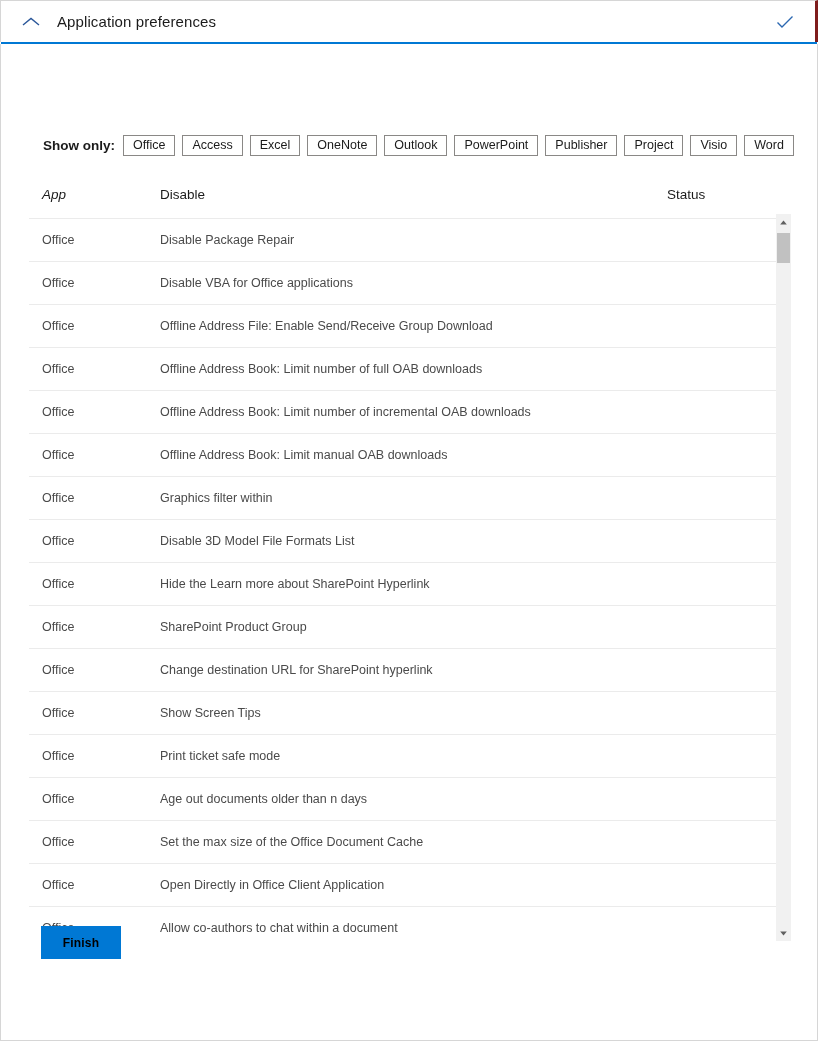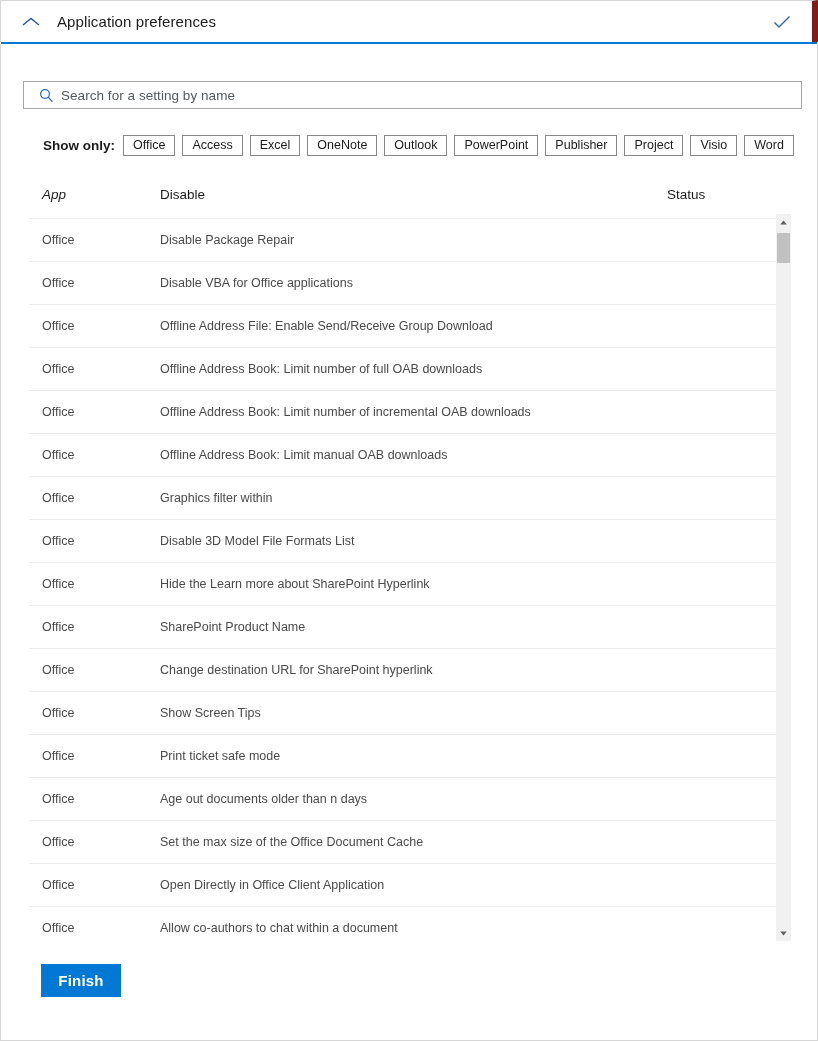--- a/index.html
+++ b/index.html
@@ -20,21 +20,21 @@
 
   
   .header {
     position: absolute;
     left: 0;
     top: 0;
     width: 818px;
     height: 42px;
     background: #ffffff;
     border-left: 1px solid #d6d6d6;
-    border-right: 6px solid #7f1d1d;
+    border-right: 3px solid #7f1d1d;
     border-top: 1px solid #d6d6d6;
     display: flex;
     align-items: center;
   }
   .header-chevron {
     width: 28px;
     height: 28px;
     margin-left: 16px;
     display: flex;
     align-items: center;
@@ -207,26 +207,26 @@
     width: 13px;
     height: 30px;
     background: #c1c1c1;
     cursor: pointer;
   }
 
   
   .finish-btn {
     position: absolute;
     left: 40px;
-    top: 920px;
+    top: 882px;
     width: 80px;
     height: 33px;
     background: #0078d4;
-    color: #ffffff;
-    font-size: 15px;
+    color: #000000;
+    font-size: 12px;
     font-weight: bold;
     font-family: "Liberation Sans", sans-serif;
     border: none;
     cursor: pointer;
     letter-spacing: 0.2px;
   }
 </style>
 </head>
 <body>
 
@@ -242,29 +242,20 @@
     <div class="header-check">
       <svg width="18" height="14" viewBox="0 0 18 14">
         <polyline points="1.5,7.5 6,12 16.5,1.5" fill="none" stroke="#2b67b1" stroke-width="1.4"></polyline>
       </svg>
     </div>
   </div>
   <div class="header-rule"></div>
 
   <div class="panel">
 
-    <div class="search-box">
-      <span class="search-icon">
-        <svg width="15" height="15" viewBox="0 0 15 15">
-          <circle cx="6" cy="6" r="4.4" fill="none" stroke="#2b67b1" stroke-width="1.2"></circle>
-          <line x1="9.2" y1="9.2" x2="13.4" y2="13.8" stroke="#2b67b1" stroke-width="1.2"></line>
-        </svg>
-      </span>
-      <span class="search-placeholder">Search for a setting by name</span>
-    </div>
 
     <div class="filter-row">
       <span class="filter-label">Show only:</span>
       <button class="filter-btn">Office</button>
       <button class="filter-btn">Access</button>
       <button class="filter-btn">Excel</button>
       <button class="filter-btn">OneNote</button>
       <button class="filter-btn">Outlook</button>
       <button class="filter-btn">PowerPoint</button>
       <button class="filter-btn">Publisher</button>
@@ -324,21 +315,21 @@
                 <td class="col-set">Disable 3D Model File Formats List</td>
                 <td class="col-stat"></td>
               </tr>
               <tr>
                 <td class="col-app">Office</td>
                 <td class="col-set">Hide the Learn more about SharePoint Hyperlink</td>
                 <td class="col-stat"></td>
               </tr>
               <tr>
                 <td class="col-app">Office</td>
-                <td class="col-set">SharePoint Product Name</td>
+                <td class="col-set">SharePoint Product Group</td>
                 <td class="col-stat"></td>
               </tr>
               <tr>
                 <td class="col-app">Office</td>
                 <td class="col-set">Change destination URL for SharePoint hyperlink</td>
                 <td class="col-stat"></td>
               </tr>
               <tr>
                 <td class="col-app">Office</td>
                 <td class="col-set">Show Screen Tips</td>

